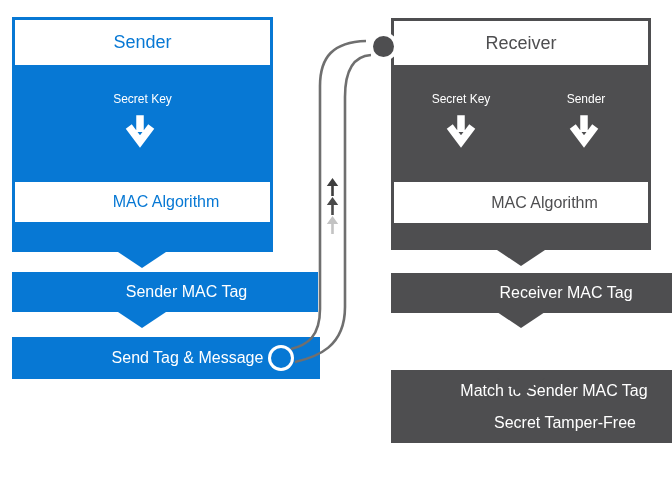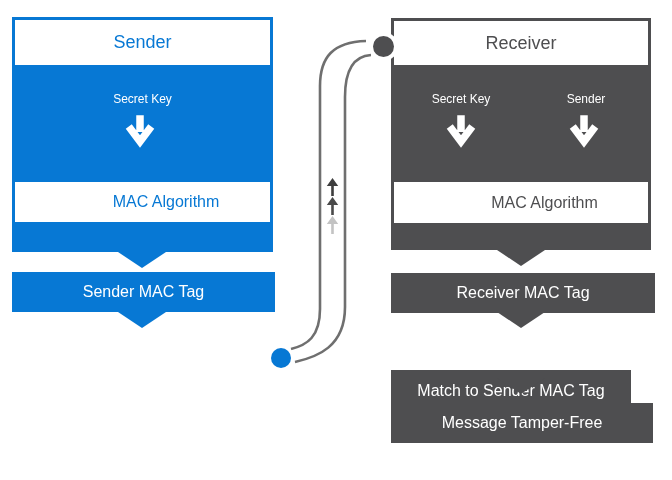--- a/index.html
+++ b/index.html
@@ -21,21 +21,21 @@
   }
   .big-arrow{position:absolute;width:30px;height:36px;}
   .band{
     position:absolute;left:3px;right:3px;background:#fff;
     display:flex;align-items:center;justify-content:center;font-size:16px;padding-left:47px;
   }
   .band.blue-text{color:var(--blue,#0778D4);}
   .band.dark-text{color:var(--dark,#4E4E50);}
   .bar{
     position:absolute;display:flex;align-items:center;justify-content:center;
-    color:#fff;font-size:16px;white-space:nowrap;
+    color:#fff;font-size:16px;white-space:nowrap;padding-left:43px;
   }
   .bar.blue{background:var(--blue,#0778D4);}
   .bar.dark{background:var(--dark,#4E4E50);}
   .ptr{position:absolute;width:0;height:0;border-left:24px solid transparent;border-right:24px solid transparent;}
   .ptr.blue{border-top:16px solid var(--blue,#0778D4);}
   .ptr.dark{border-top:16px solid var(--dark,#4E4E50);}
   .dot{position:absolute;border-radius:50%;}
   .dot.blue{background:var(--blue,#0778D4);box-shadow:0 0 0 3px #fff;}
   .dot.dark{background:var(--dark,#4E4E50);box-shadow:0 0 0 4px #fff;}
   .connector{position:absolute;left:0;top:0;pointer-events:none;}
@@ -65,20 +65,23 @@
   </div>
 
   <div class="ptr blue" style="left:118px;top:252px;"></div>
 
   <div class="bar blue" style="left:12px;top:272px;width:263px;height:40px;">
     <span>Sender MAC Tag</span>
   </div>
 
   <div class="ptr blue" style="left:118px;top:312px;"></div>
 
+  <div class="bar blue" style="left:12px;top:337px;width:265px;height:42px;">
+    <span>Send Tag &amp; Message</span>
+  </div>
 
   <div class="hdr receiver" style="left:391px;top:18px;width:260px;height:50px;">
     <span>Receiver</span>
   </div>
 
   <div class="body-box dark" style="left:391px;top:68px;width:260px;height:182px;">
     <div class="input-label" style="left:0;width:140px;top:24px;">Secret Key</div>
     <div class="input-label" style="left:125px;width:140px;top:24px;">Sender</div>
     <svg class="big-arrow" style="left:55px;top:47px;" viewBox="0 0 32 38">
       <path class="flow-arrow" d="M16 0 V18 M4 12 L16 28 L28 12"></path>
@@ -99,21 +102,21 @@
 
   <div class="ptr dark" style="left:497px;top:312px;"></div>
 
   <div class="bar dark" style="left:391px;top:337px;width:240px;height:41px;margin-top:33px;">
     <span>Match to Sender MAC Tag</span>
   </div>
 
   <div class="ptr dark" style="left:497px;top:378px;"></div>
 
   <div class="bar dark" style="left:391px;top:403px;width:262px;height:40px;">
-    <span>Message Tamper-Free</span>
+    <span>Secret Tamper-Free</span>
   </div>
 
   <svg class="connector" width="672" height="480" viewBox="0 0 672 480">
     <path class="wire" d="M 291 349 C 307 345 320 337 320 309 L 320 86 C 320 57 333 42 366 41"></path>
     <path class="wire" d="M 295 362 C 317 357 345 347 345 307 L 345 97 C 345 69 355 56 371 55"></path>
     <path class="up-arrow-1" d="M332.5 178 L326.8 186 L331.2 186 L331.2 196 L333.8 196 L333.8 186 L338.2 186 Z"></path>
     <path class="up-arrow-2" d="M332.5 197 L326.8 205 L331.2 205 L331.2 215 L333.8 215 L333.8 205 L338.2 205 Z"></path>
     <path class="up-arrow-3" d="M332.5 216 L326.8 224 L331.2 224 L331.2 234 L333.8 234 L333.8 224 L338.2 224 Z"></path>
   </svg>
 

